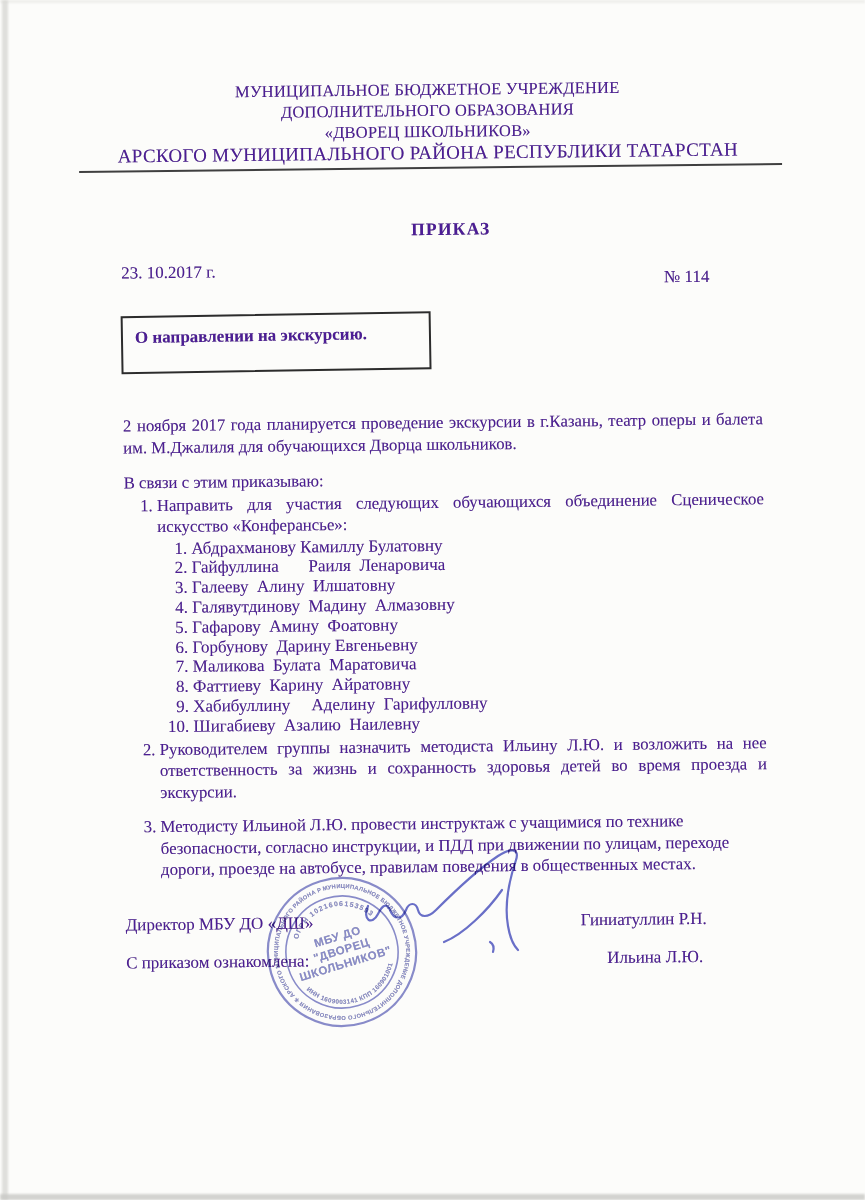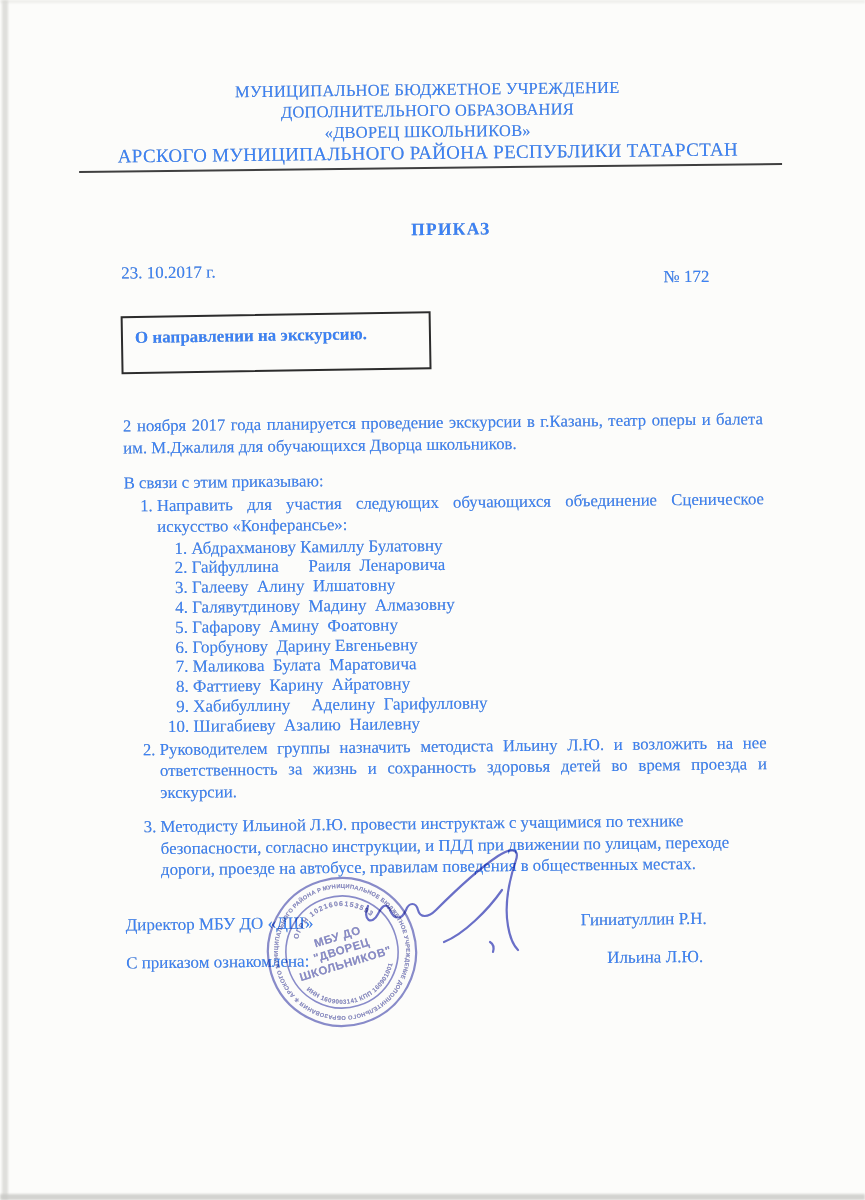--- a/index.html
+++ b/index.html
@@ -1,20 +1,20 @@
 <!DOCTYPE html>
 <html lang="ru" style="--stamp-ink: #7a7dc6; --sig-ink: #5a60c6;"><head>
 <meta charset="utf-8">
 <style>
   html,body { margin:0; padding:0; background:#ffffff; }
   .page {
     position:relative; width:865px; height:1200px; overflow:hidden;
     background:#fcfcfa;
     font-family:"Liberation Serif", serif;
-    color:#3b82f6;
+    color:#4c1d95;
     text-shadow:0 0 .5px rgba(45,45,45,.38);
   }
   
   .edge-left  { position:absolute; left:2px; top:0; width:6px; height:100%; background:#d6d6d3; opacity:.75; filter:blur(1px); }
   .edge-top   { position:absolute; left:0; top:0; width:100%; height:3px; background:#e4e4e1; opacity:.6; filter:blur(1px); }
   .edge-bottom{ position:absolute; left:0; bottom:0; width:100%; height:6px; background:#c9c9c6; opacity:.8; filter:blur(1px); }
 
   .sheet { position:absolute; left:0; top:0; width:865px;
     transform:rotate(-0.65deg); transform-origin:430px 600px; }
 
@@ -85,21 +85,21 @@
       <div>ДОПОЛНИТЕЛЬНОГО ОБРАЗОВАНИЯ</div>
       <div>«ДВОРЕЦ ШКОЛЬНИКОВ»</div>
       <div class="org-line-big">АРСКОГО МУНИЦИПАЛЬНОГО РАЙОНА РЕСПУБЛИКИ ТАТАРСТАН</div>
       <div class="org-underline"></div>
     </div>
 
     <div class="doc-title">ПРИКАЗ</div>
 
     <div class="meta-row">
       <span class="doc-date">23. 10.2017  г.</span>
-      <span class="doc-number">№ 172</span>
+      <span class="doc-number">№ 114</span>
     </div>
 
     <div class="subject-box">
       <span>О направлении на экскурсию.</span>
     </div>
 
     <p class="intro body-text">2 ноября 2017 года планируется проведение экскурсии в г.Казань, театр оперы и балета им. М.Джалиля для обучающихся Дворца школьников.</p>
     <p class="preamble body-text">В связи с этим приказываю:</p>
 
     <ol class="ol-main body-text">

